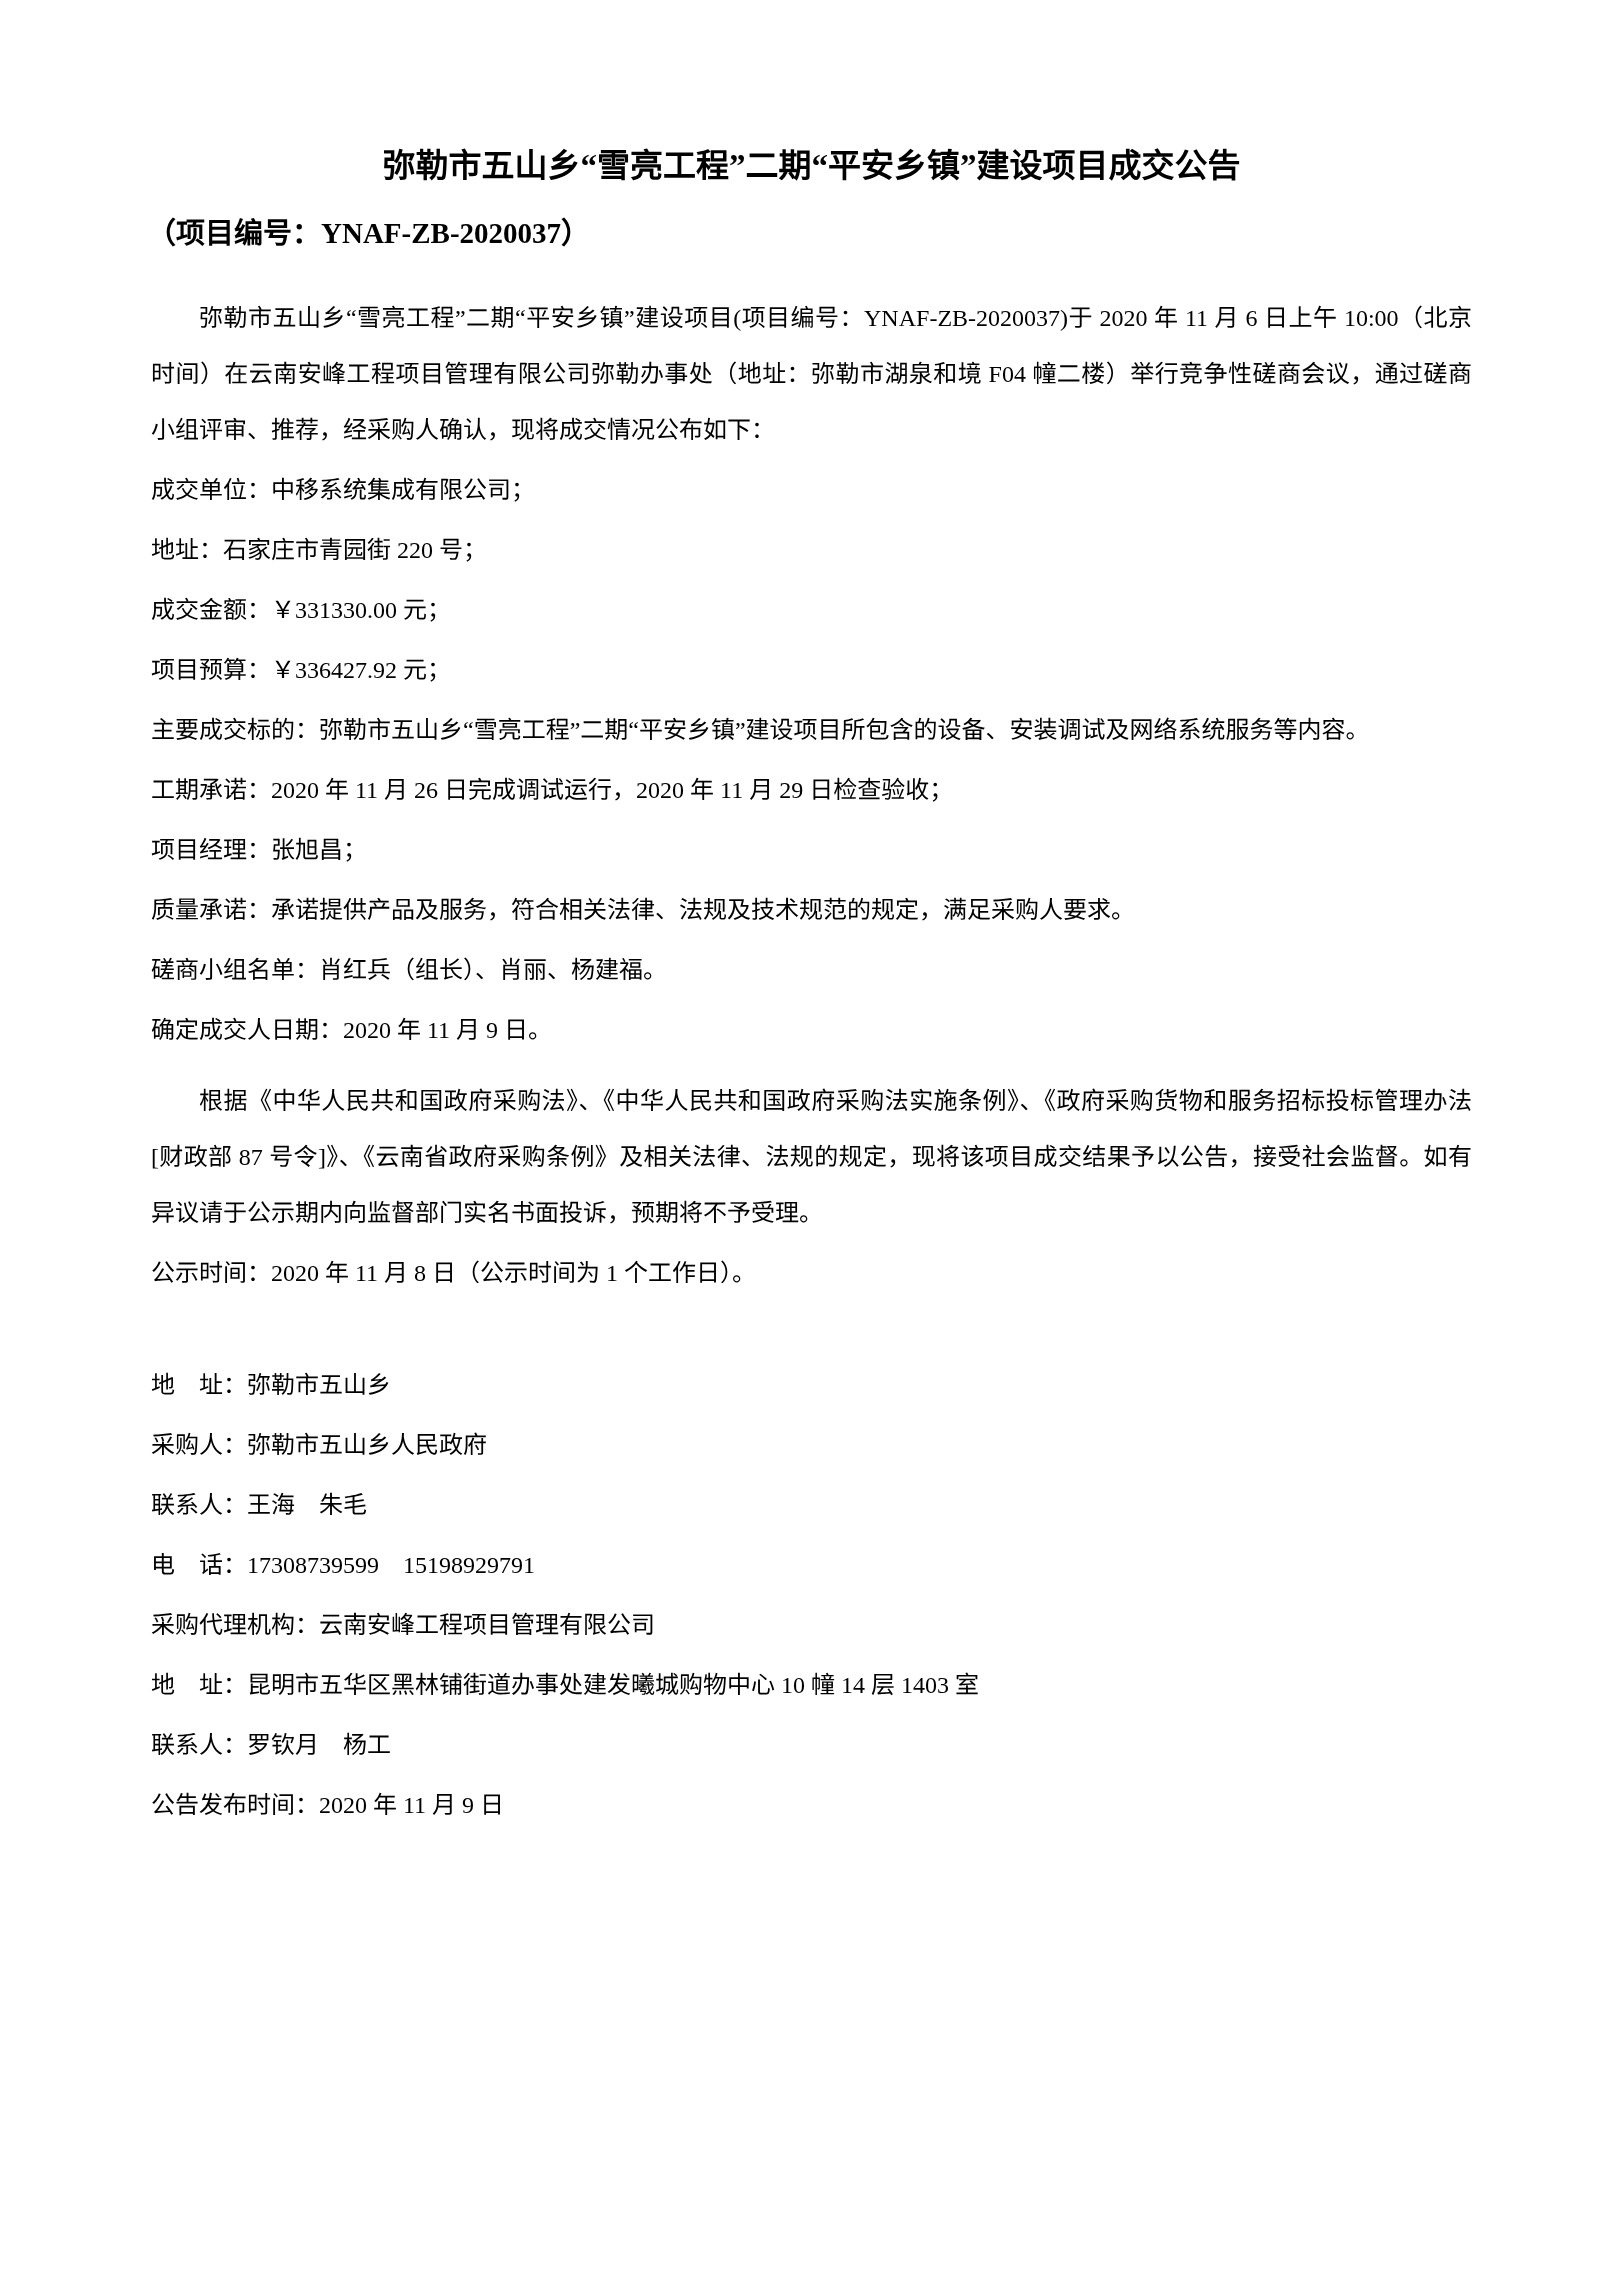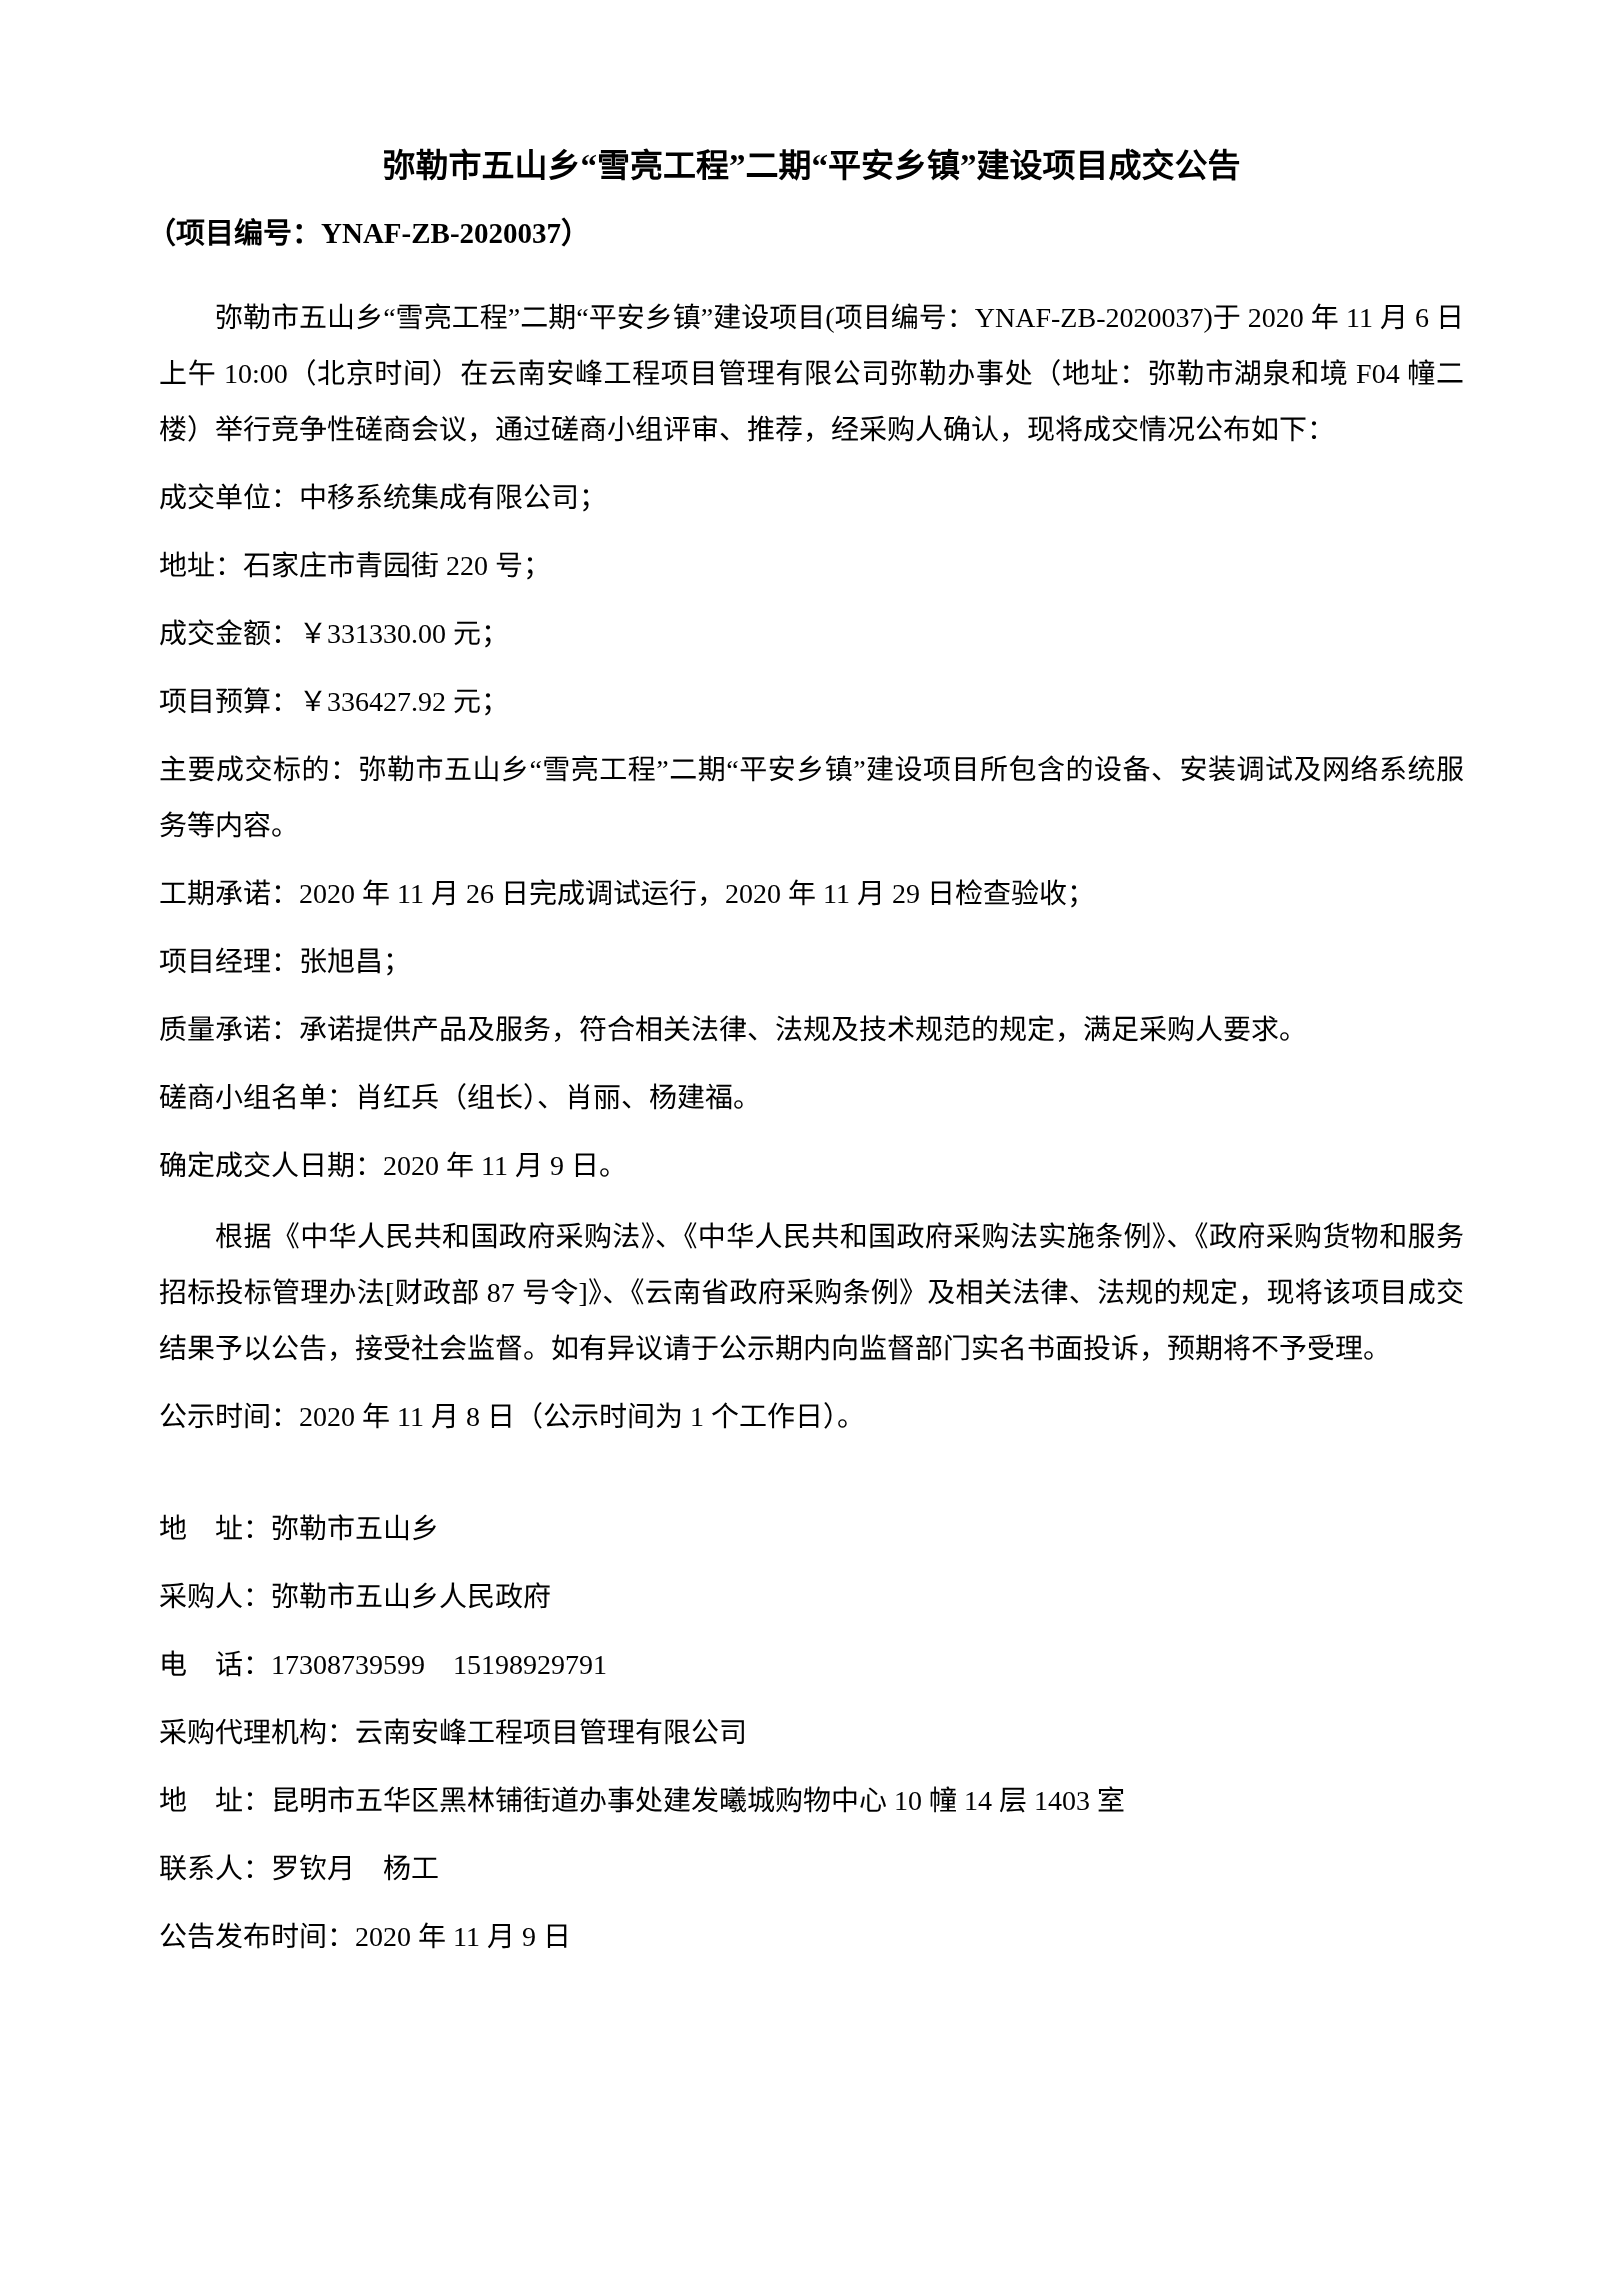--- a/index.html
+++ b/index.html
@@ -28,22 +28,22 @@
     margin: 25.5px 0 0 0;
     font-size: 29px;
     line-height: 39px;
     font-weight: bold;
     text-align: left;
   }
   .body-block {
     margin-top: 37px;
   }
   .para {
-    margin: 12px;
-    font-size: 28px;
+    margin: 4px;
+    font-size: 24px;
     line-height: 56px;
     text-align: justify;
     word-break: break-all;
   }
   .indent {
     text-indent: 2em;
   }
   .para-legal {
     margin-top: 15.7px;
   }
@@ -72,20 +72,21 @@
     <p class="para">质量承诺：承诺提供产品及服务，符合相关法律、法规及技术规范的规定，满足采购人要求。</p>
     <p class="para">磋商小组名单：肖红兵（组长）、肖丽、杨建福。</p>
     <p class="para">确定成交人日期：2020 年 11 月 9 日。</p>
     <p class="para indent para-legal">根据《中华人民共和国政府采购法》、《中华人民共和国政府采购法实施条例》、《政府采购货物和服务招标投标管理办法[财政部 87 号令]》、《云南省政府采购条例》及相关法律、法规的规定，现将该项目成交结果予以公告，接受社会监督。如有异议请于公示期内向监督部门实名书面投诉，预期将不予受理。</p>
     <p class="para">公示时间：2020 年 11 月 8 日（公示时间为 1 个工作日）。</p>
   </div>
 
   <div class="contacts-block">
     <p class="para">地　址：弥勒市五山乡</p>
     <p class="para">采购人：弥勒市五山乡人民政府</p>
+    <p class="para">联系人：王海　朱毛</p>
     <p class="para">电　话：17308739599　15198929791</p>
     <p class="para">采购代理机构：云南安峰工程项目管理有限公司</p>
     <p class="para">地　址：昆明市五华区黑林铺街道办事处建发曦城购物中心 10 幢 14 层 1403 室</p>
     <p class="para">联系人：罗钦月　杨工</p>
     <p class="para">公告发布时间：2020 年 11 月 9 日</p>
   </div>
 
 </div>
 
 

